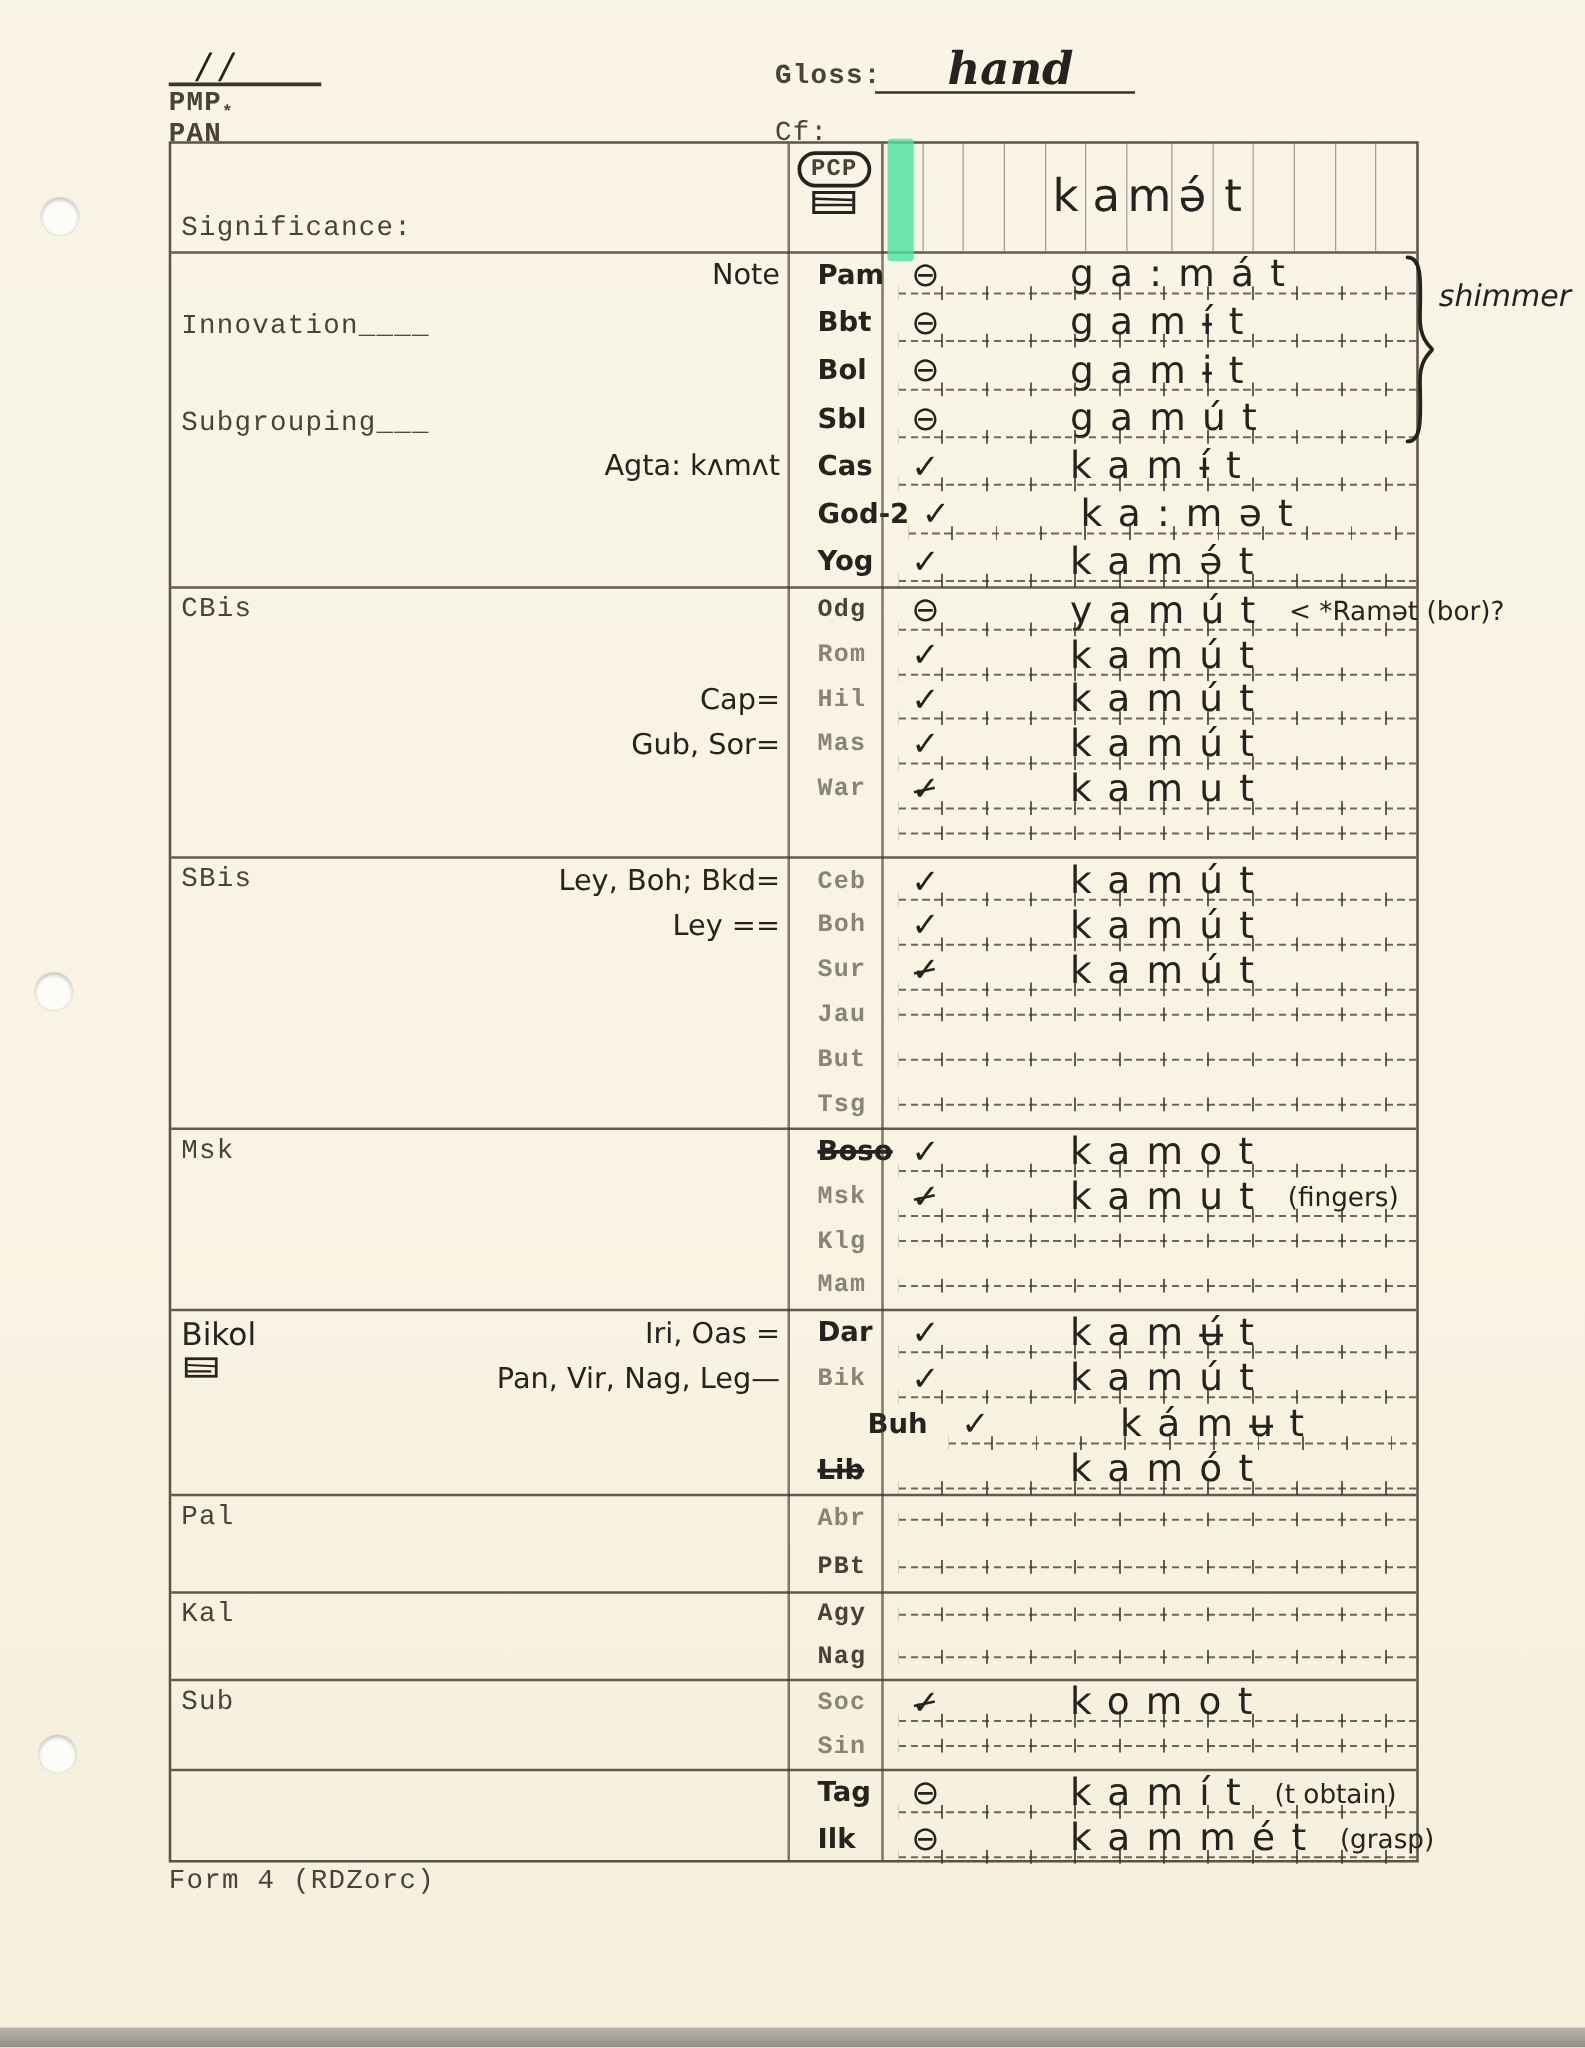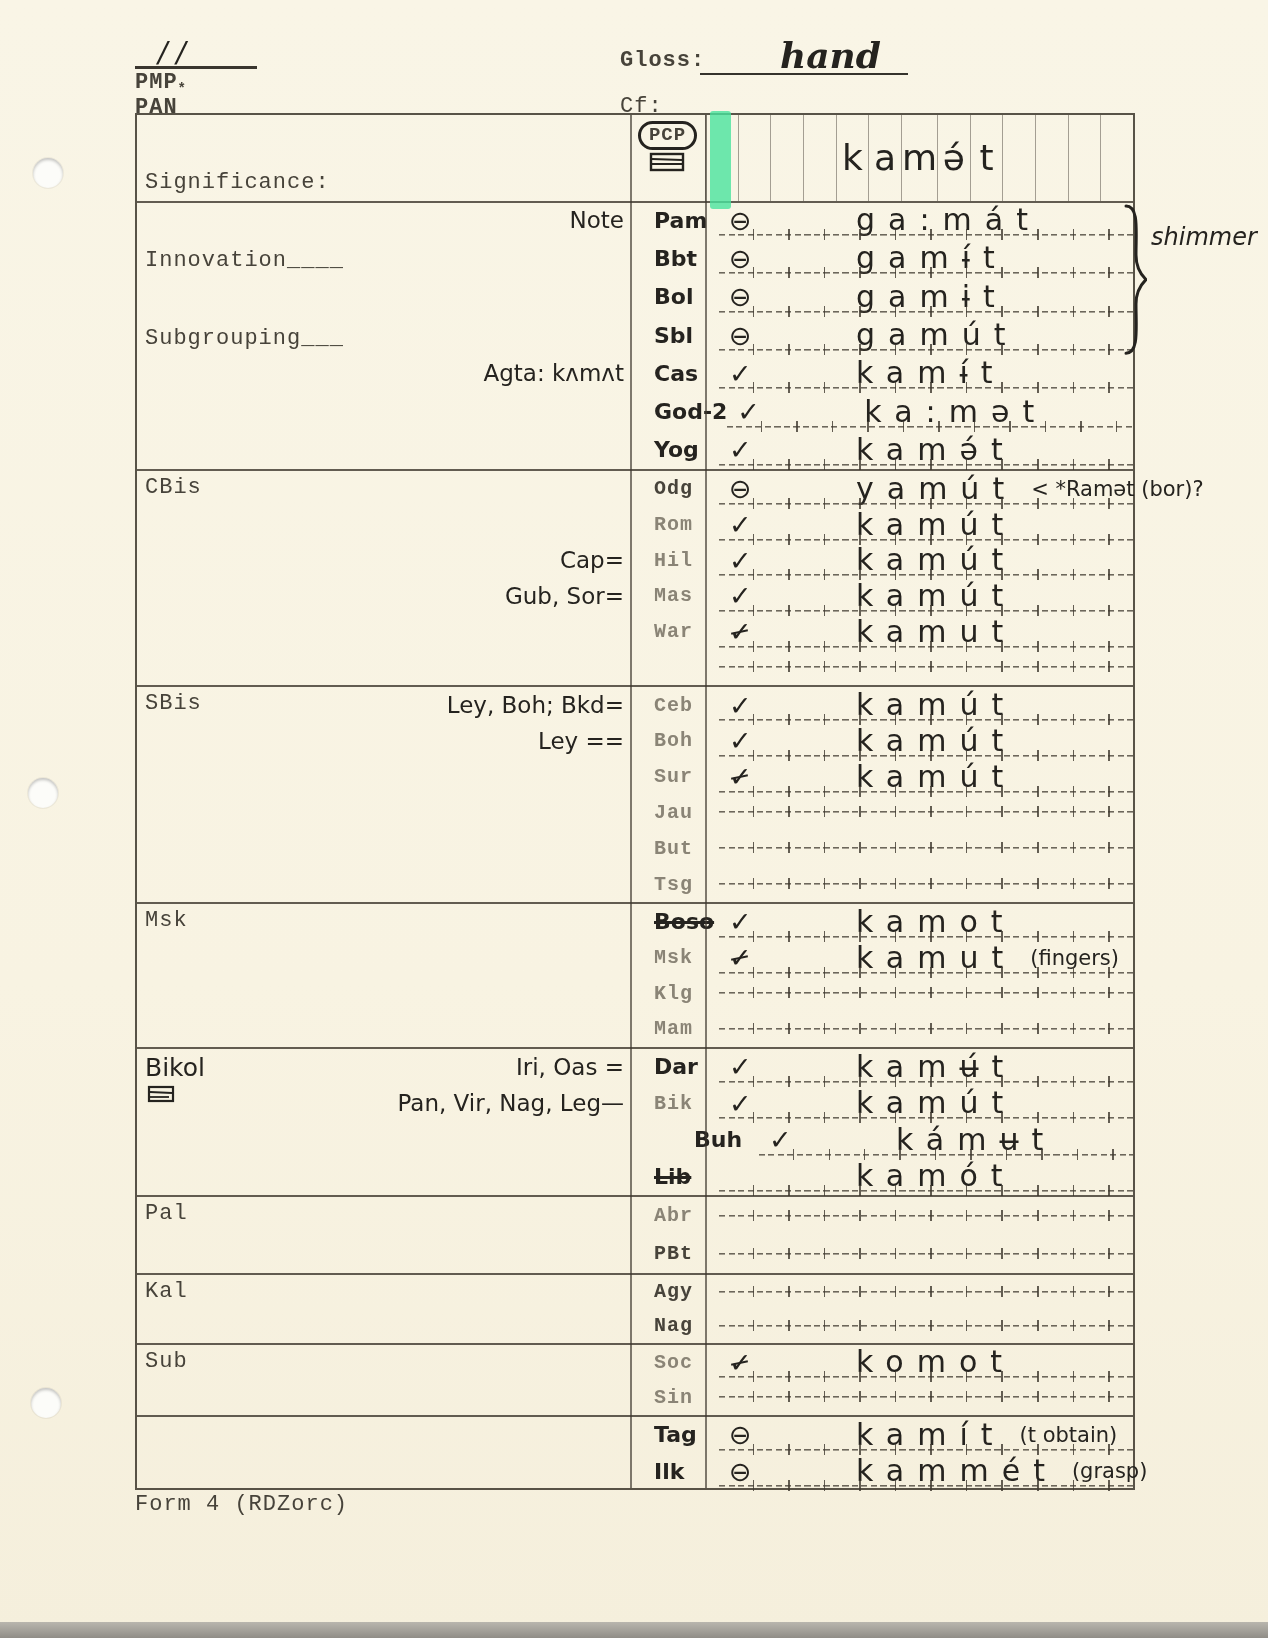--- a/index.html
+++ b/index.html
@@ -21,21 +21,21 @@
     background:linear-gradient(180deg,#b9b6ae,#908d87);}
   
   .abs{position:absolute;}
   #slashes{left:158px;top:36px;font-size:28px;font-style:italic;}
   #pmp-underline{left:135px;top:66px;width:122px;border-bottom:3px solid #3a362e;}
   #pmp{left:135px;top:70px;font-size:22px;font-weight:bold;}
   #pmp sub{font-size:14px;}
   #pan{left:135px;top:95px;font-size:22px;font-weight:bold;}
   #gloss-label{left:620px;top:48px;font-size:22px;font-weight:bold;}
   #gloss-underline{left:700px;top:73px;width:208px;border-bottom:2.5px solid #35332c;}
-  #gloss-value{left:780px;top:34px;font-size:36px;font-weight:bold;}
+  #gloss-value{left:758px;top:34px;font-size:36px;font-weight:bold;}
   #cf-label{left:620px;top:94px;font-size:22px;}
   #footer{left:135px;top:1492px;font-size:22px;}
   
   #form-table{position:absolute;left:135px;top:113px;width:1000px;height:1377px;
     border:2.5px solid rgba(60,54,44,.85);box-sizing:border-box;}
   .vline{position:absolute;top:0;bottom:0;width:2px;background:rgba(60,54,44,.65);z-index:3;}
   #vline-a{left:493px;}
   #vline-b{left:568px;}
   
   #header-sec{position:absolute;left:0;right:0;top:0;height:86px;

